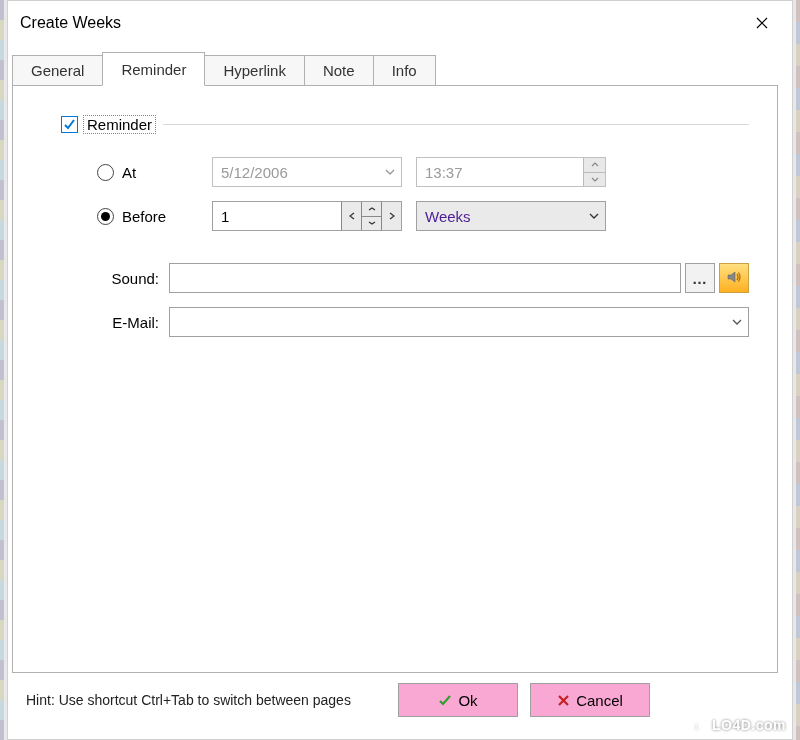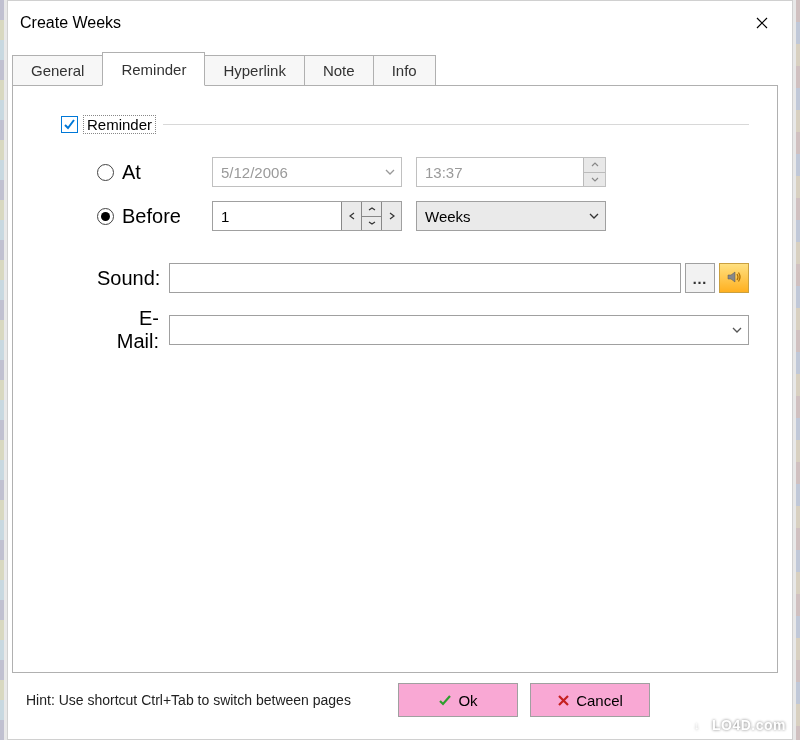--- a/index.html
+++ b/index.html
@@ -91,21 +91,21 @@
     background: #fff;
     display: flex; align-items: center; justify-content: center;
     margin-right: 6px;
   }
   .chkbox svg { display:block; }
   .chk-lbl { font-size: 15px; outline: 1px dotted #888; padding: 0 3px; }
   .hr { flex: 1; height: 1px; background: #d8d8d8; margin-left: 8px; }
 
   .form-area { padding-left: 36px; }
   .row { display: flex; align-items: center; margin-bottom: 14px; }
-  .row .lbl { width: 112px; font-size: 20px; text-align: left; }
+  .row .lbl { width: 112px; font-size: 15px; text-align: left; }
   .row .lbl.right { text-align: right; padding-right: 10px; }
 
   .radio {
     width: 17px; height: 17px;
     border: 1px solid #444; border-radius: 50%;
     display: inline-flex; align-items: center; justify-content: center;
     margin-right: 8px; flex-shrink: 0;
   }
   .radio .dot { width: 9px; height: 9px; border-radius: 50%; background: #000; }
 
@@ -141,21 +141,21 @@
   .numbtns .nb {
     width: 20px; border-left:1px solid #888;
     display:flex; align-items:center; justify-content:center;
     background:#eaeaea;
   }
   .numbtns .nbcol { display:flex; flex-direction:column; width:20px; }
   .numbtns .nbcol .sb { flex:1; display:flex; align-items:center; justify-content:center; border-left:1px solid #888; background:#eaeaea;}
   .numbtns .nbcol .sb + .sb { border-top:1px solid #888; }
 
   .unit-dd { flex: 0 0 190px; background:#eaeaea; }
-  .unit-dd .val { color:#000000; }
+  .unit-dd .val { color:#4c1d95; }
 
   .date-dd { flex: 0 0 190px; margin-right: 14px; }
   .time-dd { flex: 0 0 190px; }
 
   .wide { flex:1; }
 
   .smallbtn {
     width: 30px; height: 30px;
     border: 1px solid #a0a0a0;
     background:#f2f2f2;

